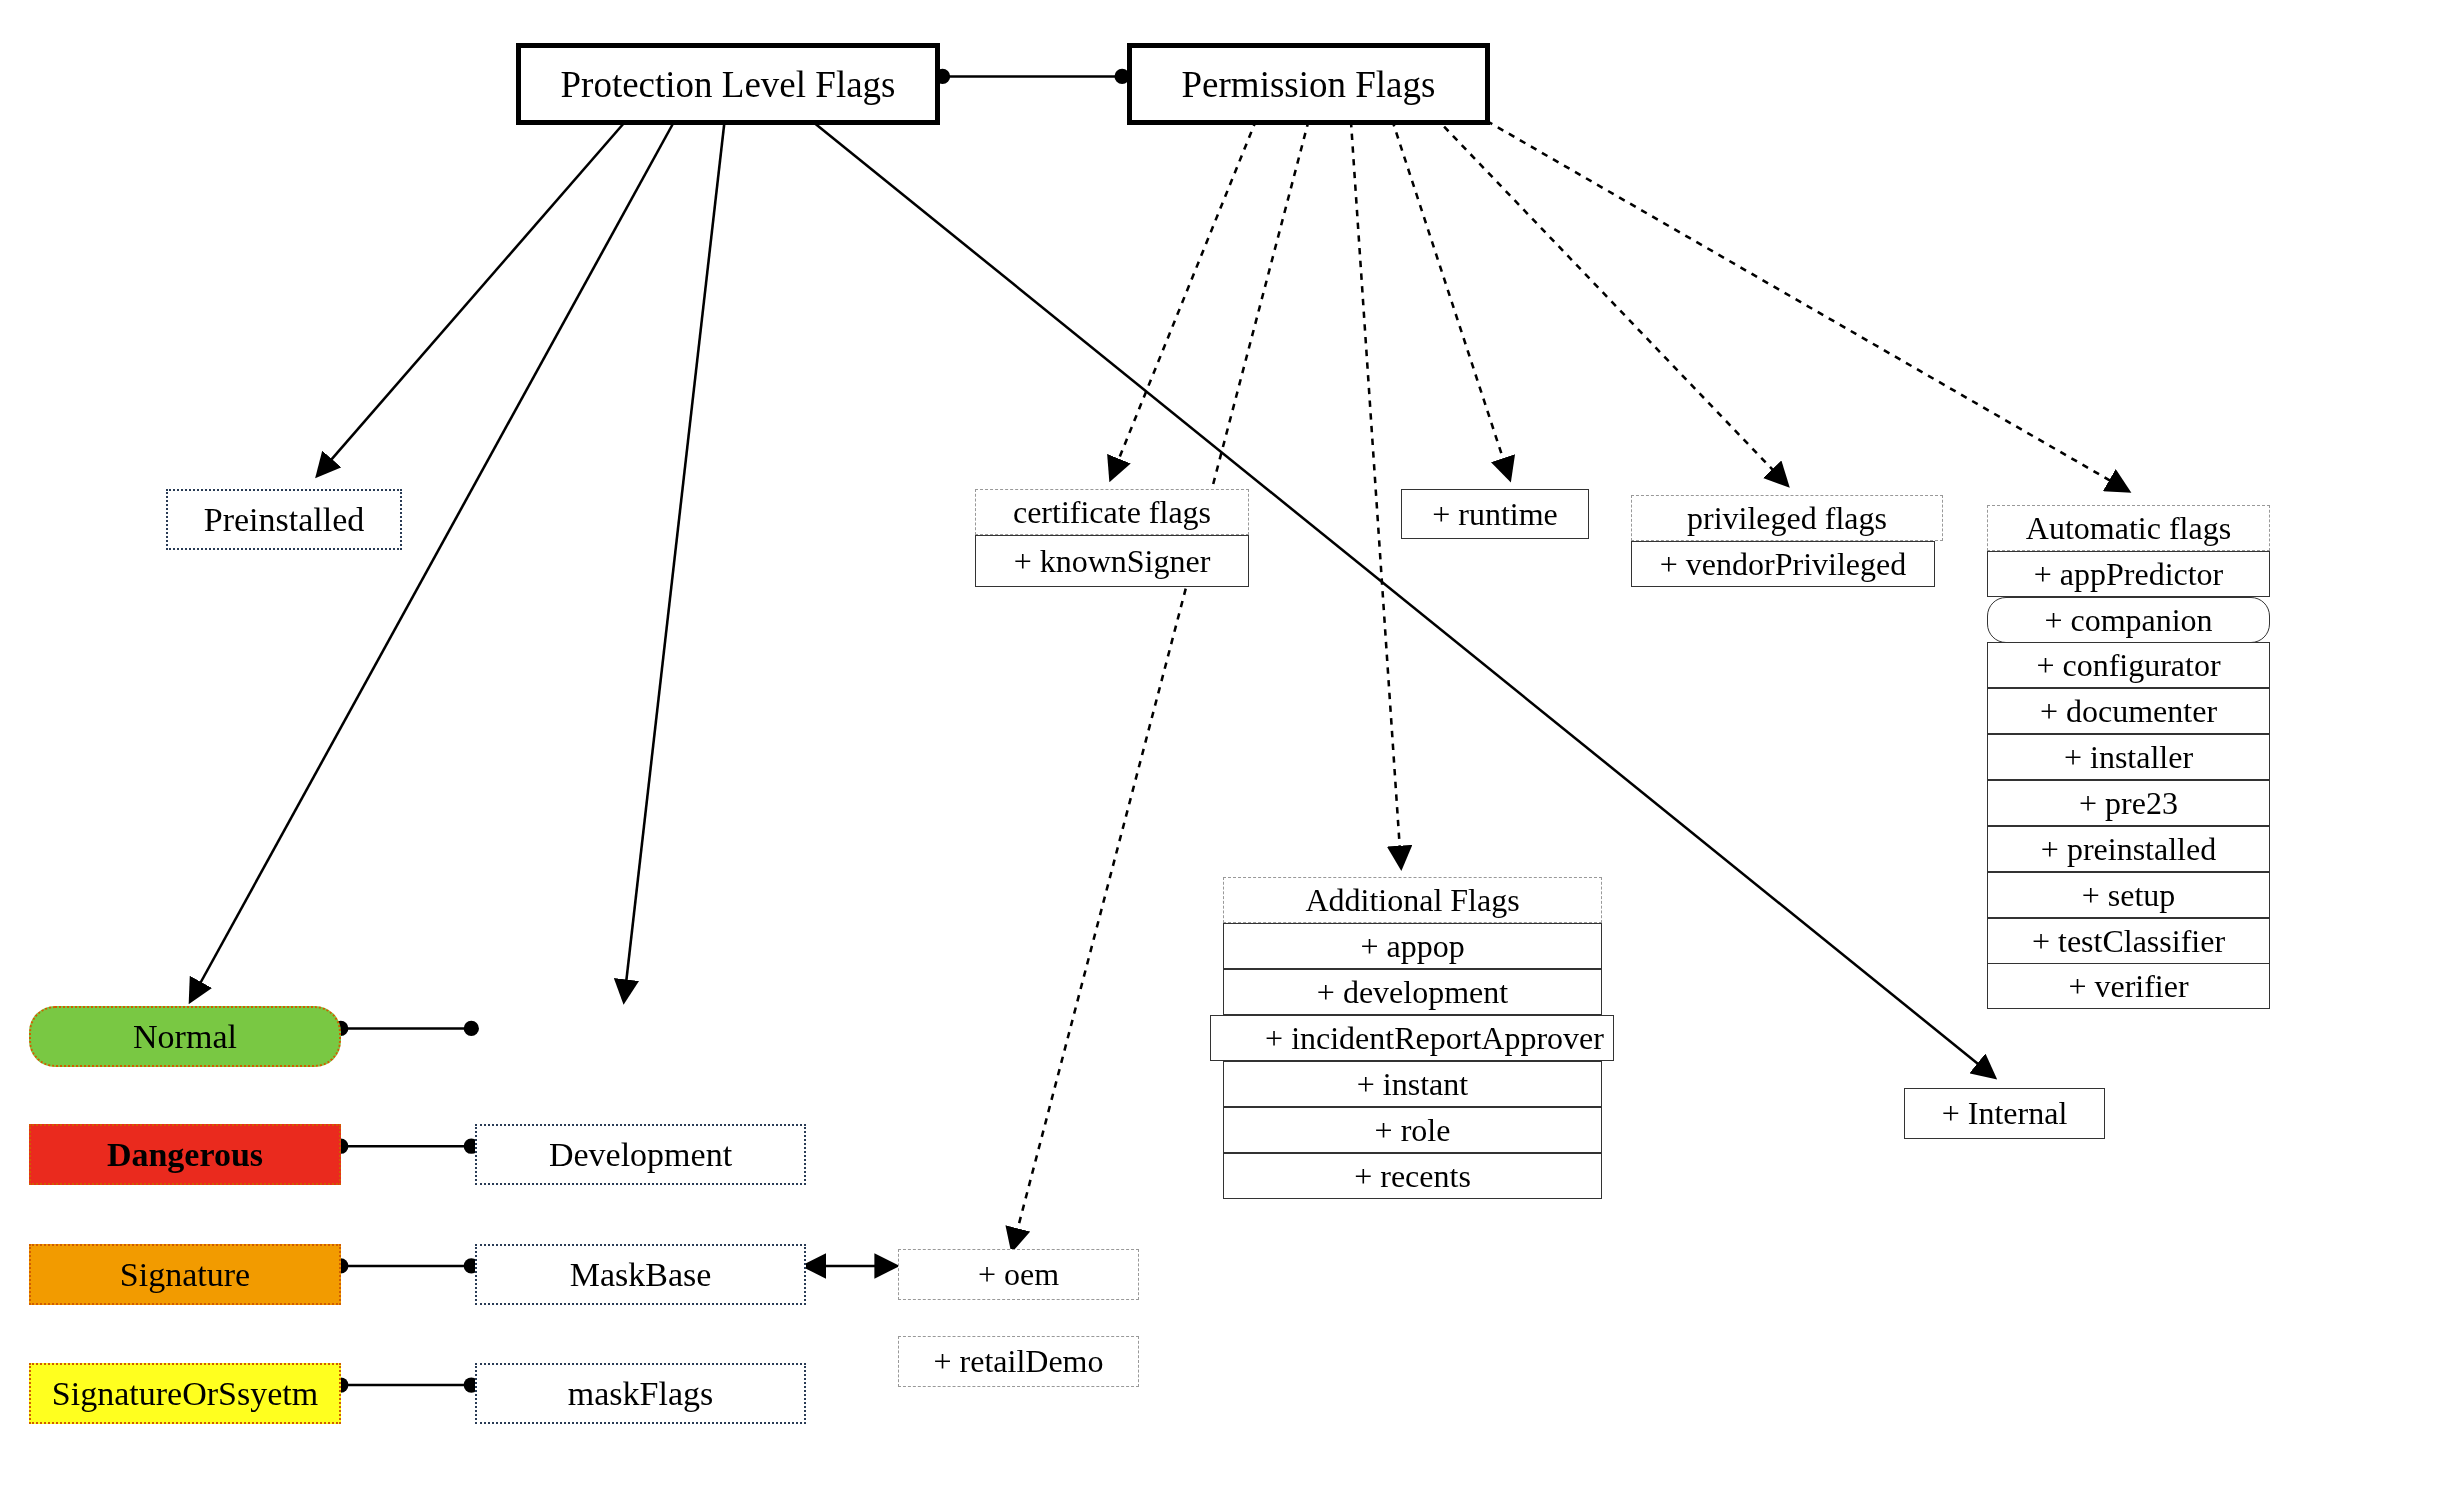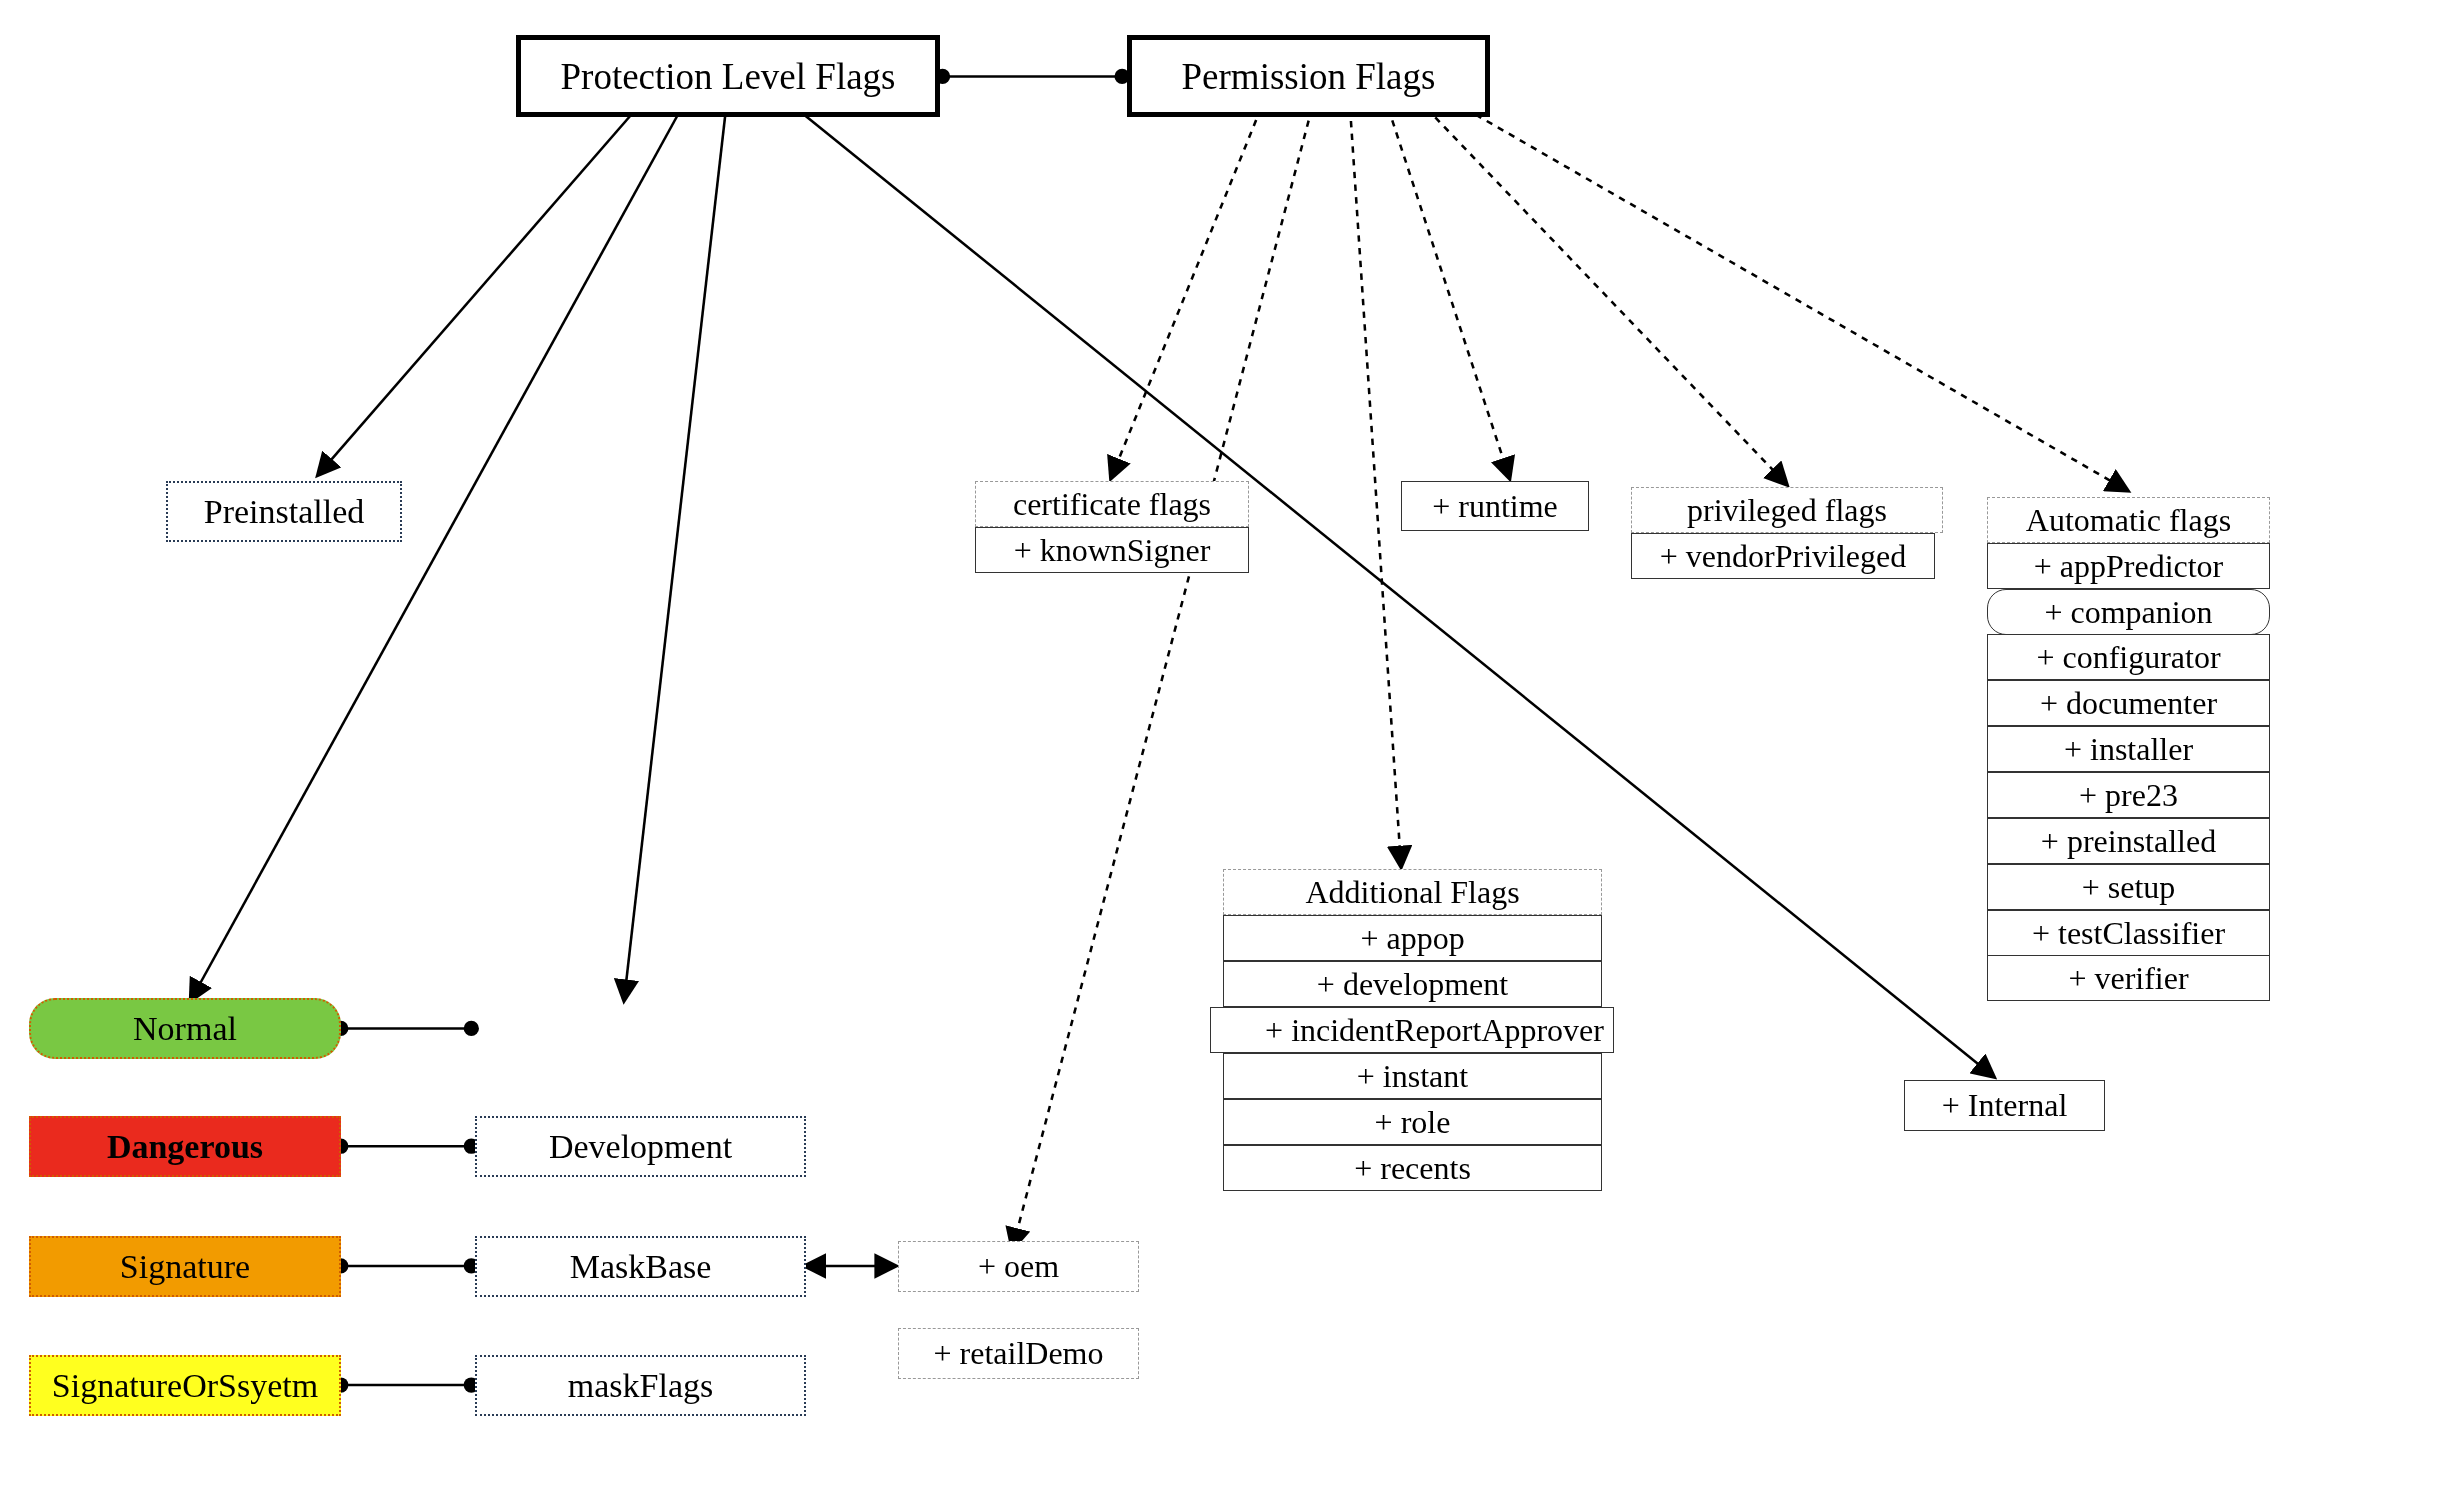--- a/index.html
+++ b/index.html
@@ -24,20 +24,21 @@
     pointer-events: none;
   }
   .box {
     position: absolute;
     box-sizing: border-box;
     text-align: center;
     display: flex;
     align-items: center;
     justify-content: center;
     background: #fff;
+    margin-top: 8px;
   }
   .root {
     border: 5.1px solid #000;
     font-size: 37px;
   }
   .dotted {
     border: 2.5px dotted #293b55;
     font-size: 34px;
   }
   .dashbox {
@@ -123,21 +124,21 @@
   <div class="box lvl yellow" style="left:29px;  top:1355px; width:312px; height:61px;">SignatureOrSsyetm</div>
 
   <div class="box dotted" style="left:475px; top:1116px; width:331px; height:61px;">Development</div>
   <div class="box dotted" style="left:475px; top:1236px; width:331px; height:61px;">MaskBase</div>
   <div class="box dotted" style="left:475px; top:1355px; width:331px; height:61px;">maskFlags</div>
 
   <div class="box dashbox" style="left:898px; top:1241px; width:241px; height:51px;">+ oem</div>
   <div class="box dashbox" style="left:898px; top:1328px; width:241px; height:51px;">+ retailDemo</div>
 
   <div class="box group-title" style="left:975px; top:481px; width:274px; height:46px;">certificate flags</div>
-  <div class="box thinbox" style="left:975px; top:527px; width:274px; height:46px;">+ knownSigner</div>
+  <div class="box thinbox" style="left:975px; top:527px; width:274px; height:52px;">+ knownSigner</div>
 
   <div class="box thinbox" style="left:1401px; top:481px; width:188px; height:50px;">+ runtime</div>
 
   <div class="box group-title" style="left:1631px; top:487px; width:312px; height:46px;">privileged flags</div>
   <div class="box thinbox" style="left:1631px; top:533px; width:304px; height:46px;">+ vendorPrivileged</div>
 
   <div class="box group-title" style="left:1987px; top:497px; width:283px; height:46px;">Automatic flags</div>
   <div class="box thinbox" style="left:1987px; top:543px;  width:283px; height:46px;">+ appPredictor</div>
   <div class="box thinbox" style="left:1987px; top:589px;  width:283px; height:46px;border-radius:19px;">+ companion</div>
   <div class="box thinbox" style="left:1987px; top:634px;  width:283px; height:46px;">+ configurator</div>

